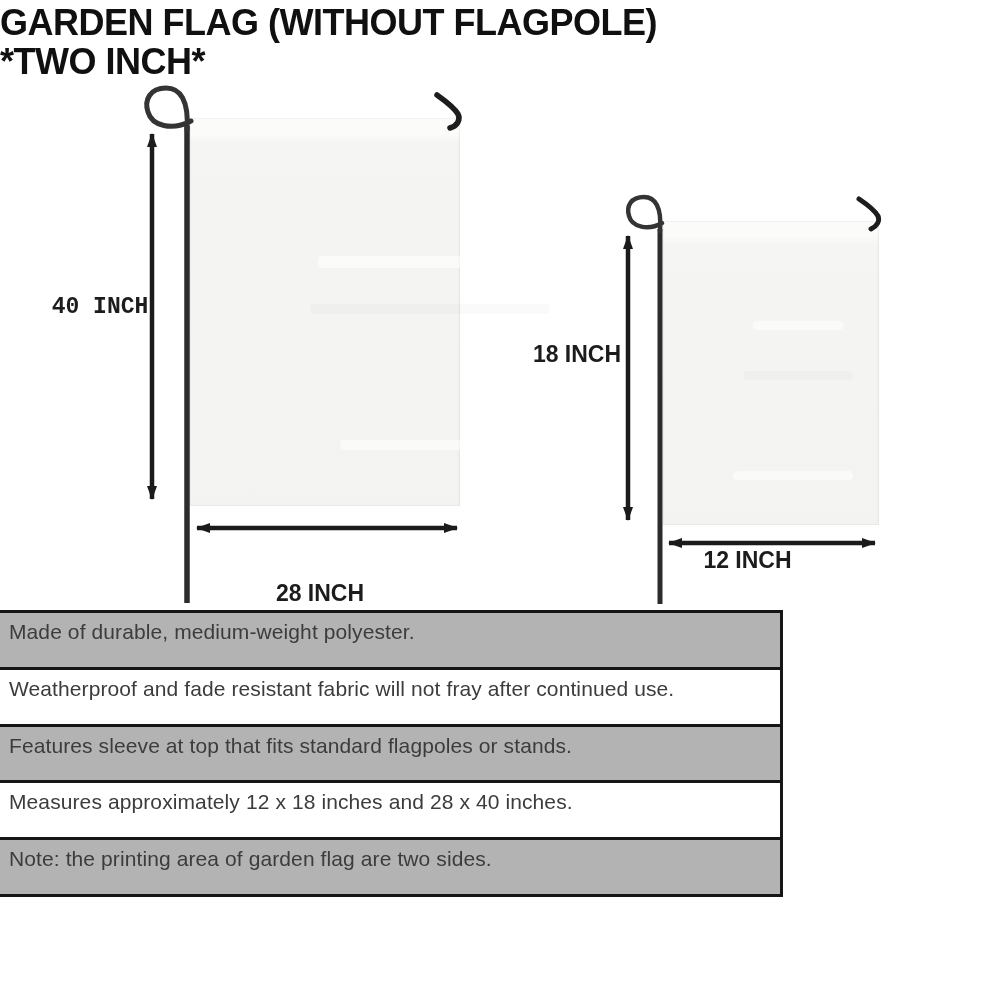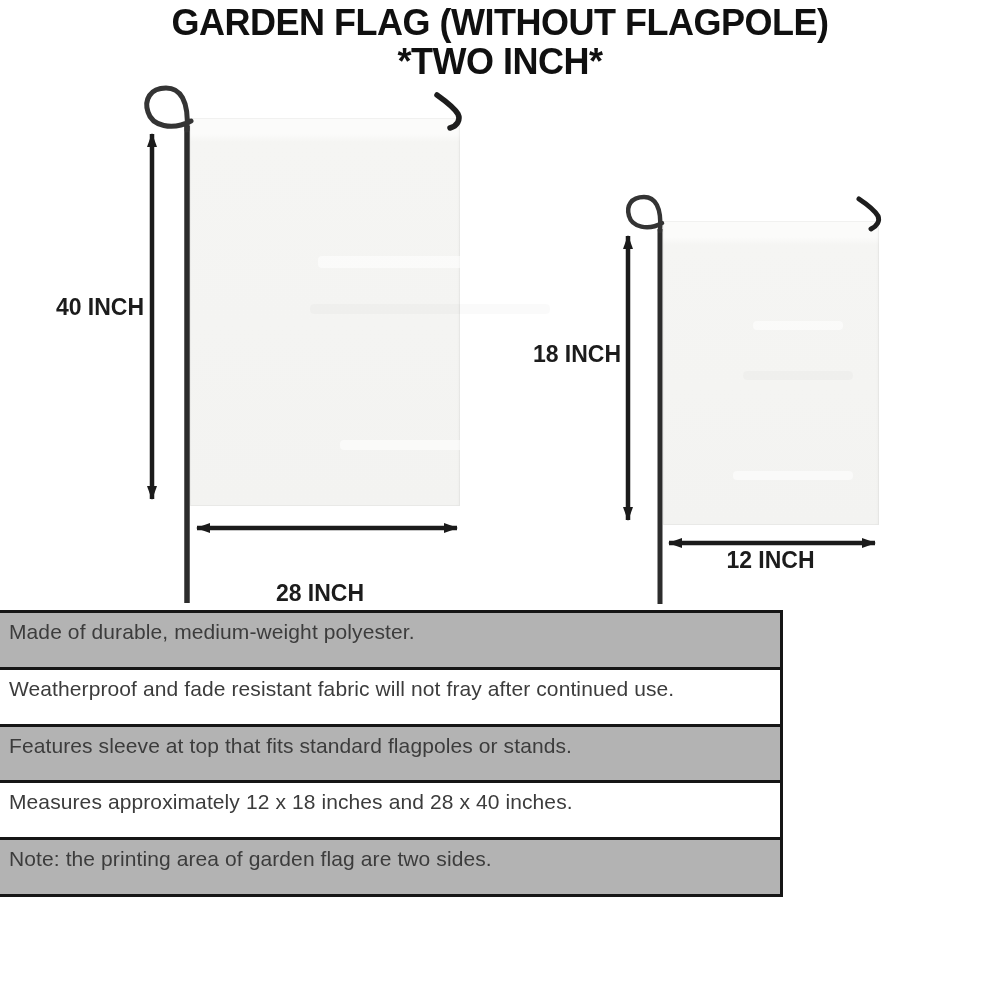--- a/index.html
+++ b/index.html
@@ -14,21 +14,20 @@
     height: 1000px;
     background: #ffffff;
     overflow: hidden;
   }
   
   .title {
     position: absolute;
     top: 3px;
     left: 0;
     width: 1000px;
-    text-align: center;
     color: #101010;
   }
   .title .line {
     font-size: 36px;
     font-weight: 700;
     line-height: 39px;
     letter-spacing: -0.5px;
   }
   
   .flag {
@@ -128,24 +127,24 @@
     <line x1="660" y1="229" x2="660" y2="604" stroke="#2c2c2c" stroke-width="5"></line>
     <path d="M660,231 C662,207 655,197 644,197 C631,197 626,206 629,216 C632,227 648,231 662,223" fill="none" stroke="#343434" stroke-width="4.5" stroke-linecap="round"></path>
     <path d="M859,199 C865,203 875,211 878,216 C880,221 877,226 871,229" fill="none" stroke="#1d1d1d" stroke-width="5" stroke-linecap="round"></path>
 
     <line x1="152" y1="134" x2="152" y2="499" stroke="#1b1b1b" stroke-width="4.5" marker-start="url(#arrow)" marker-end="url(#arrow)"></line>
     <line x1="197" y1="528" x2="457" y2="528" stroke="#1b1b1b" stroke-width="4.5" marker-start="url(#arrow)" marker-end="url(#arrow)"></line>
     <line x1="628" y1="236" x2="628" y2="520" stroke="#1b1b1b" stroke-width="4.5" marker-start="url(#arrow)" marker-end="url(#arrow)"></line>
     <line x1="669" y1="543" x2="875" y2="543" stroke="#1b1b1b" stroke-width="4.5" marker-start="url(#arrow)" marker-end="url(#arrow)"></line>
   </svg>
 
-  <div class="dim-label" style="left:40px; top:294px; width:120px;">40 INCH</div>
+  <div class="dim-label" style="left:40px; top:294px; width:120px;font-family:Liberation Mono, monospace;">40 INCH</div>
   <div class="dim-label" style="left:255px; top:532px; width:130px;margin-top:48px;">28 INCH</div>
   <div class="dim-label" style="left:517px; top:341px; width:120px;text-align:center;">18 INCH</div>
-  <div class="dim-label" style="left:703px; top:547px; width:135px;">12 INCH</div>
+  <div class="dim-label" style="left:680px; top:547px; width:135px;">12 INCH</div>
 
   <div class="feature-table">
     <div class="feature-row shaded">
       <span class="row-text">Made of durable, medium-weight polyester.</span>
     </div>
     <div class="feature-row plain">
       <span class="row-text">Weatherproof and fade resistant fabric will not fray after continued use.</span>
     </div>
     <div class="feature-row shaded">
       <span class="row-text">Features sleeve at top that fits standard flagpoles or stands.</span>

